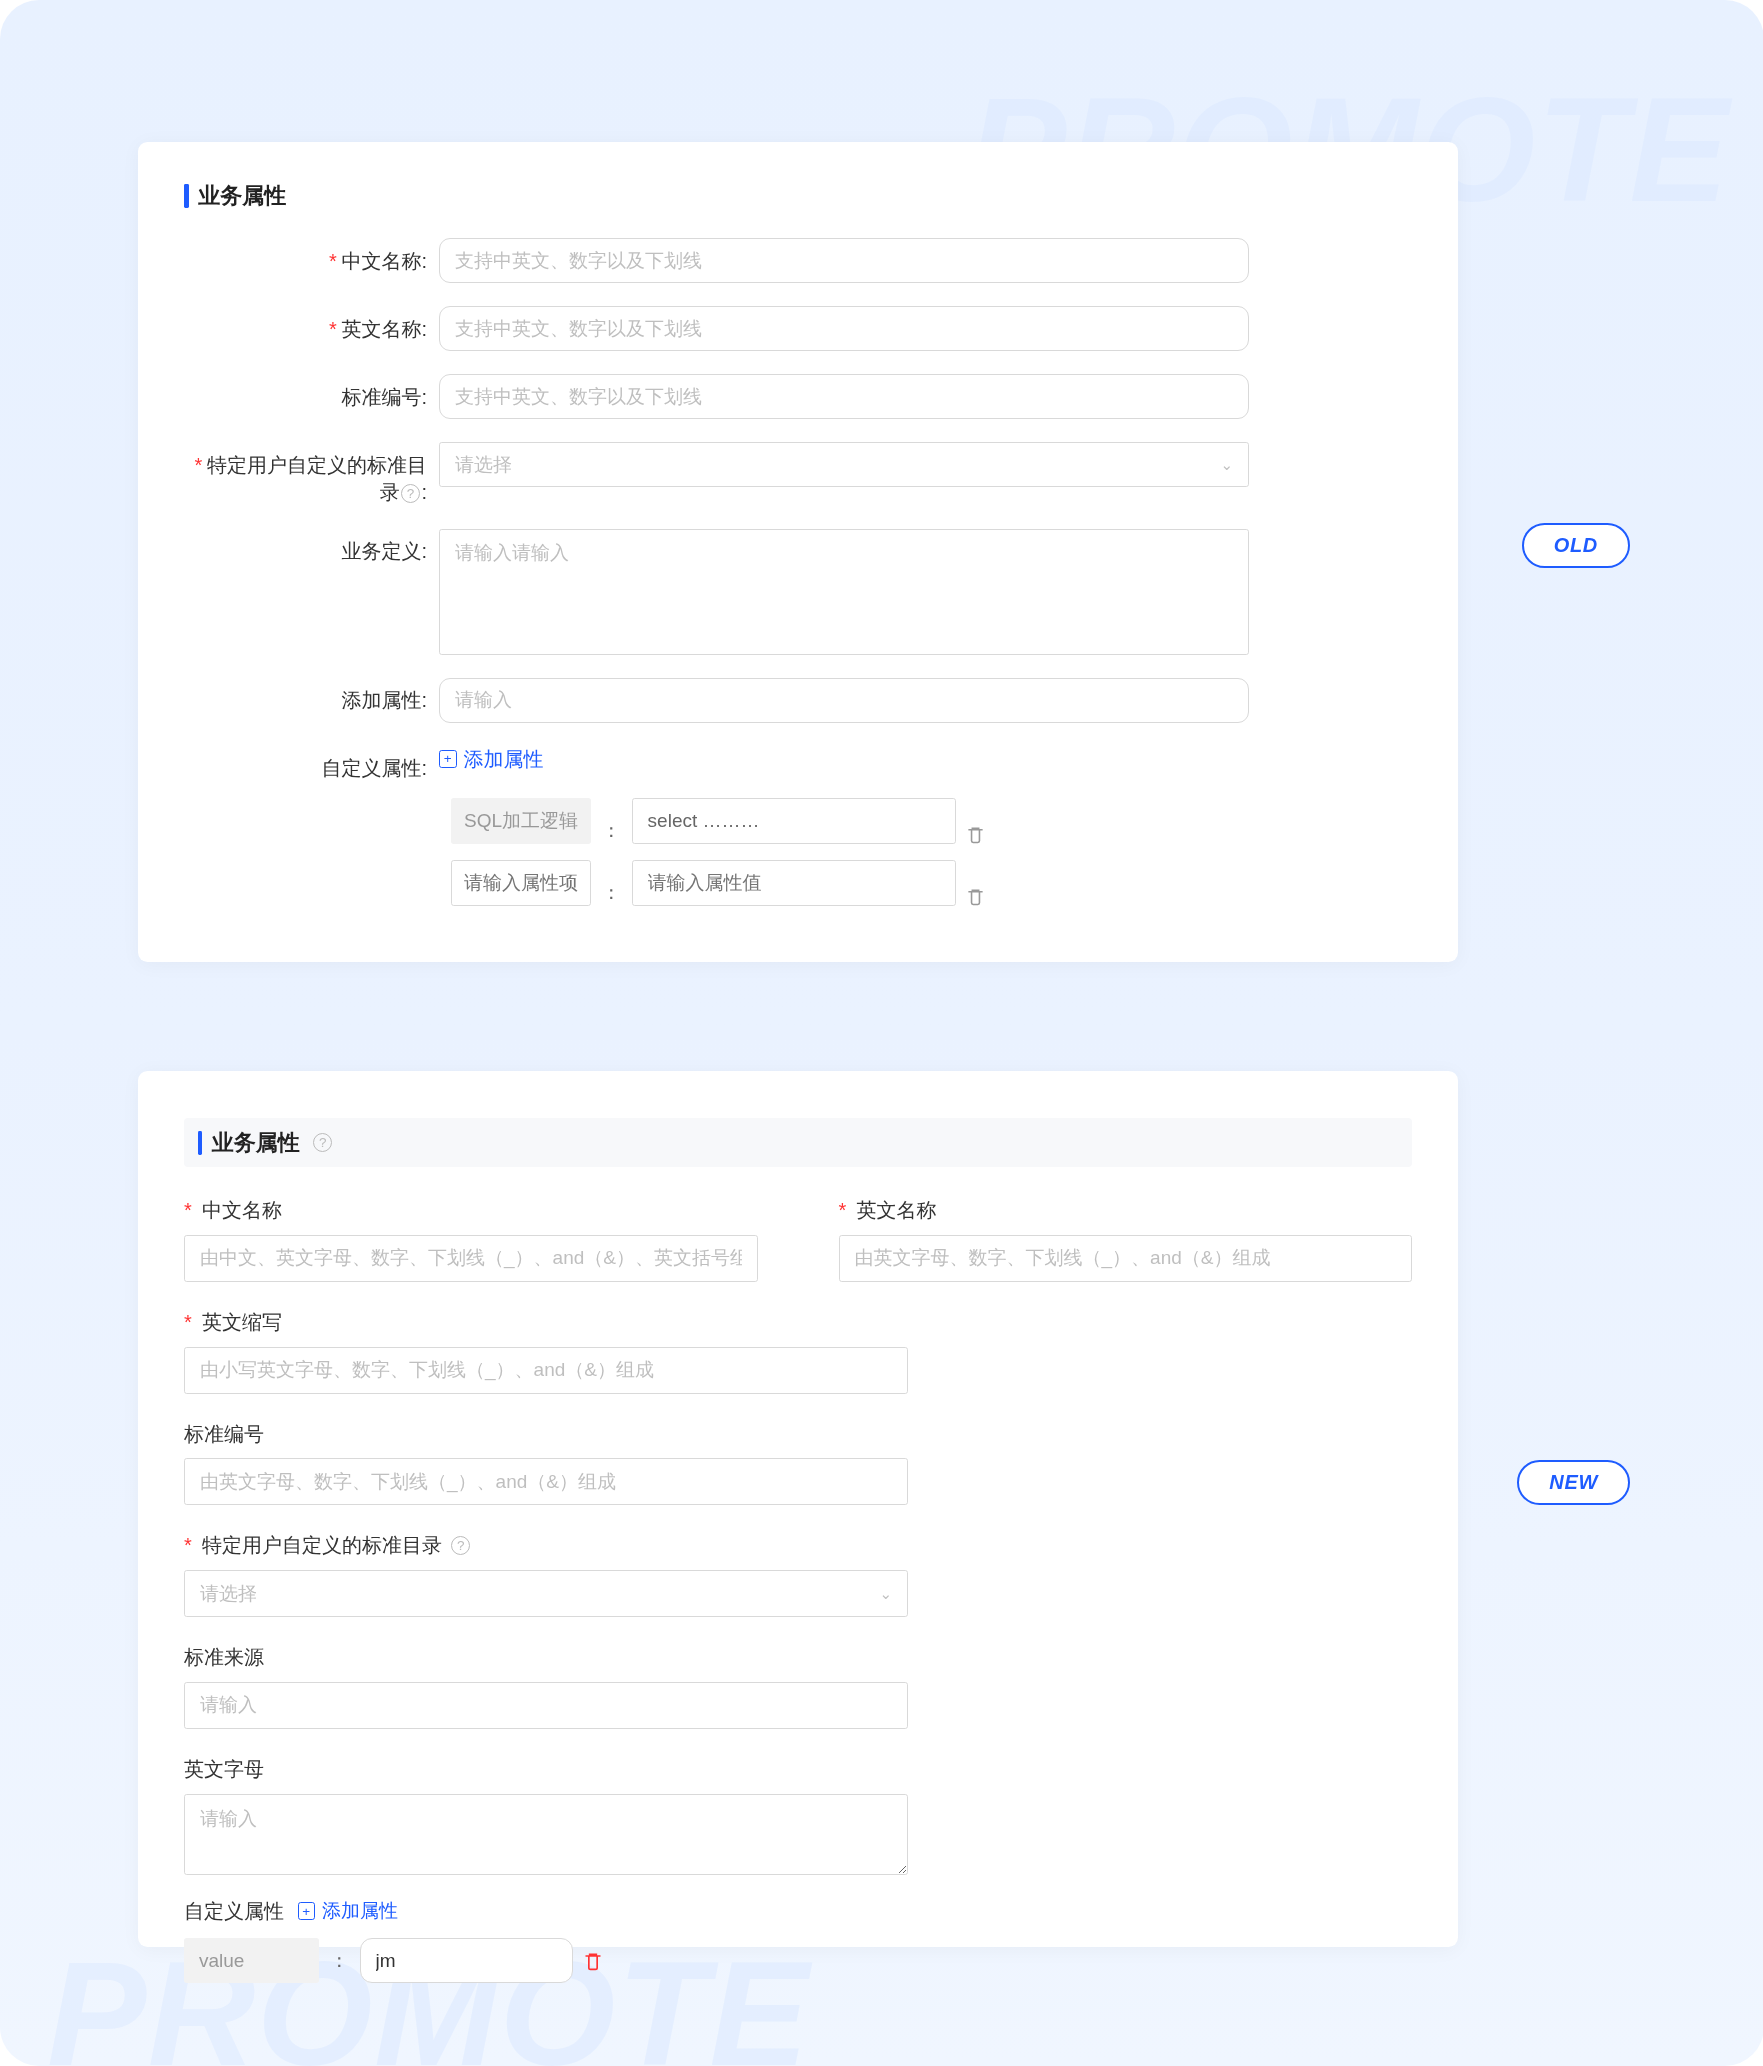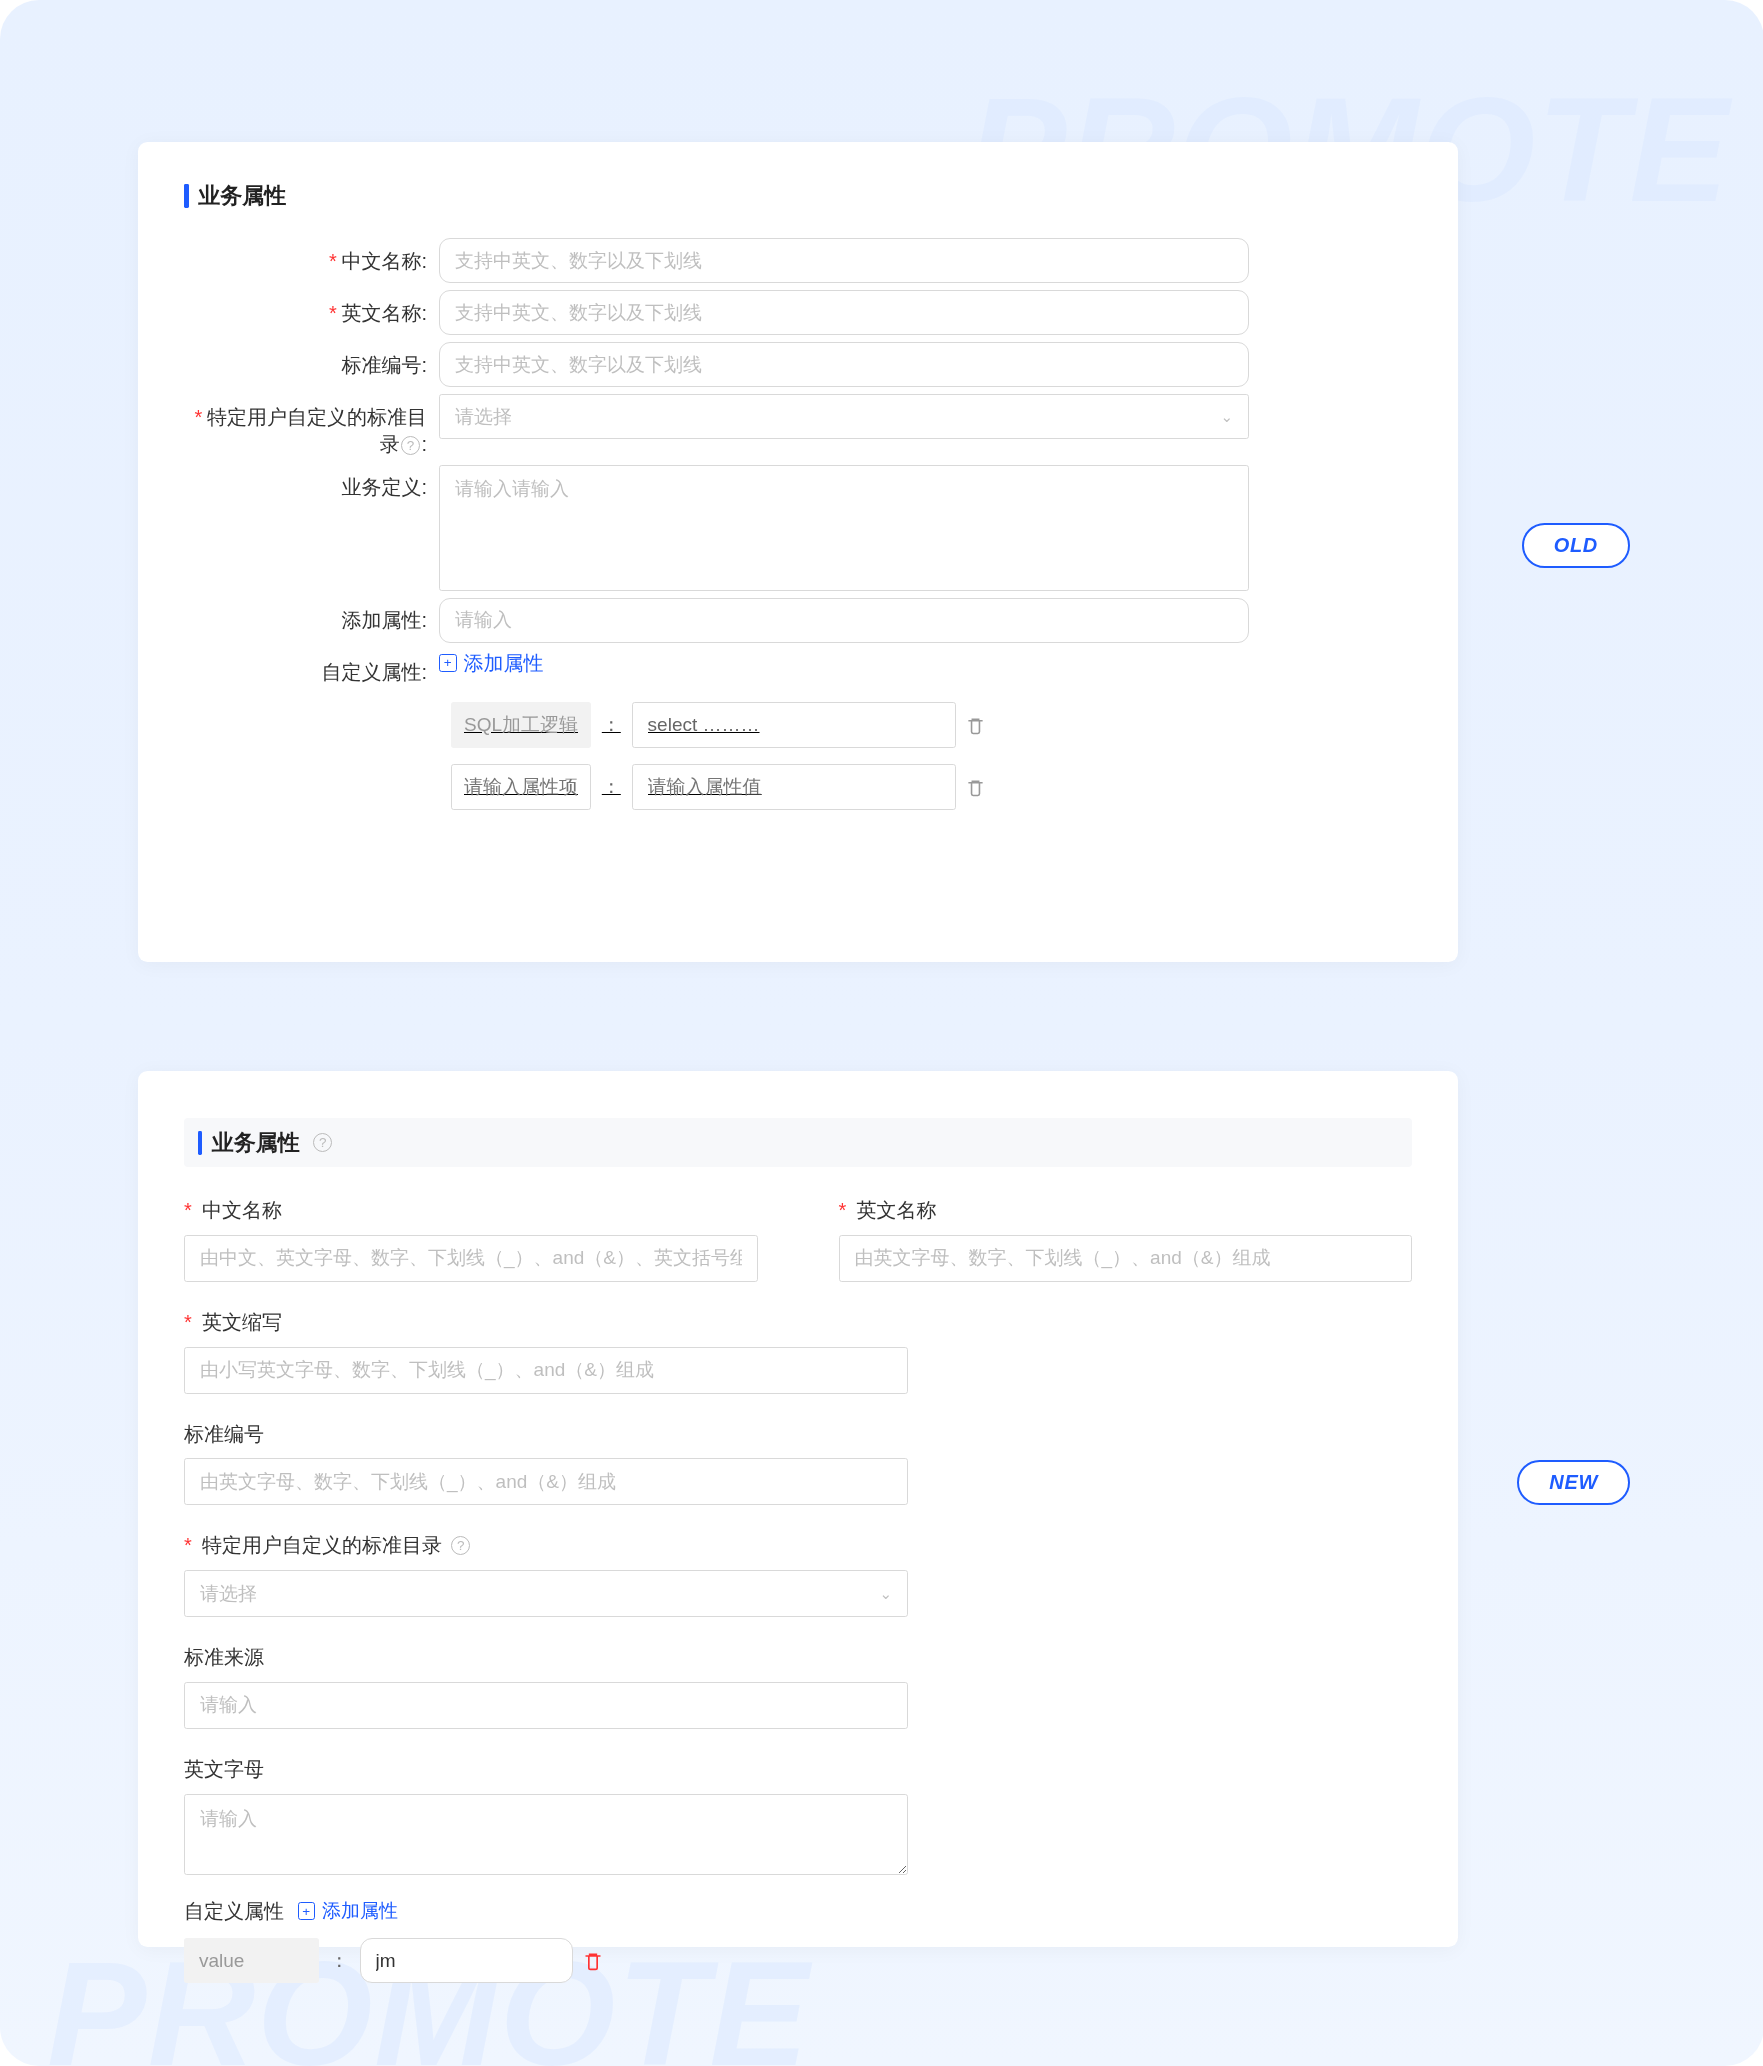--- a/index.html
+++ b/index.html
@@ -101,21 +101,21 @@
   display: inline-flex;
   align-items: center;
   justify-content: center;
   font-size: 13.5px;
   margin-left: 4px;
 }
 
 .row-old {
   display: flex;
   align-items: flex-start;
-  margin-bottom: 7px;
+  margin-bottom: 23px;
 }
 .label-old {
   width: 255px;
   text-align: right;
   font-size: 20px;
   color: #333;
   padding-right: 12px;
   padding-top: 9.5px;
   flex-shrink: 0;
 }
@@ -169,25 +169,24 @@
   border: 1.4px solid #1e5cff;
   border-radius: 2.7px;
   display: inline-flex;
   align-items: center;
   justify-content: center;
   font-size: 13.5px;
   line-height: 1;
 }
 .custom-row {
   display: flex;
-  align-items: center;
+  align-items: flex-end;
   gap: 10.8px;
   margin-top: 16px;
   margin-left: 267px;
-  text-decoration: underline;
 }
 .custom-key {
   width: 140px;
   height: 46px;
   border: 0.7px solid #d9d9d9;
   border-radius: 2.7px;
   text-align: center;
   font-size: 19px;
   color: #999;
 }

